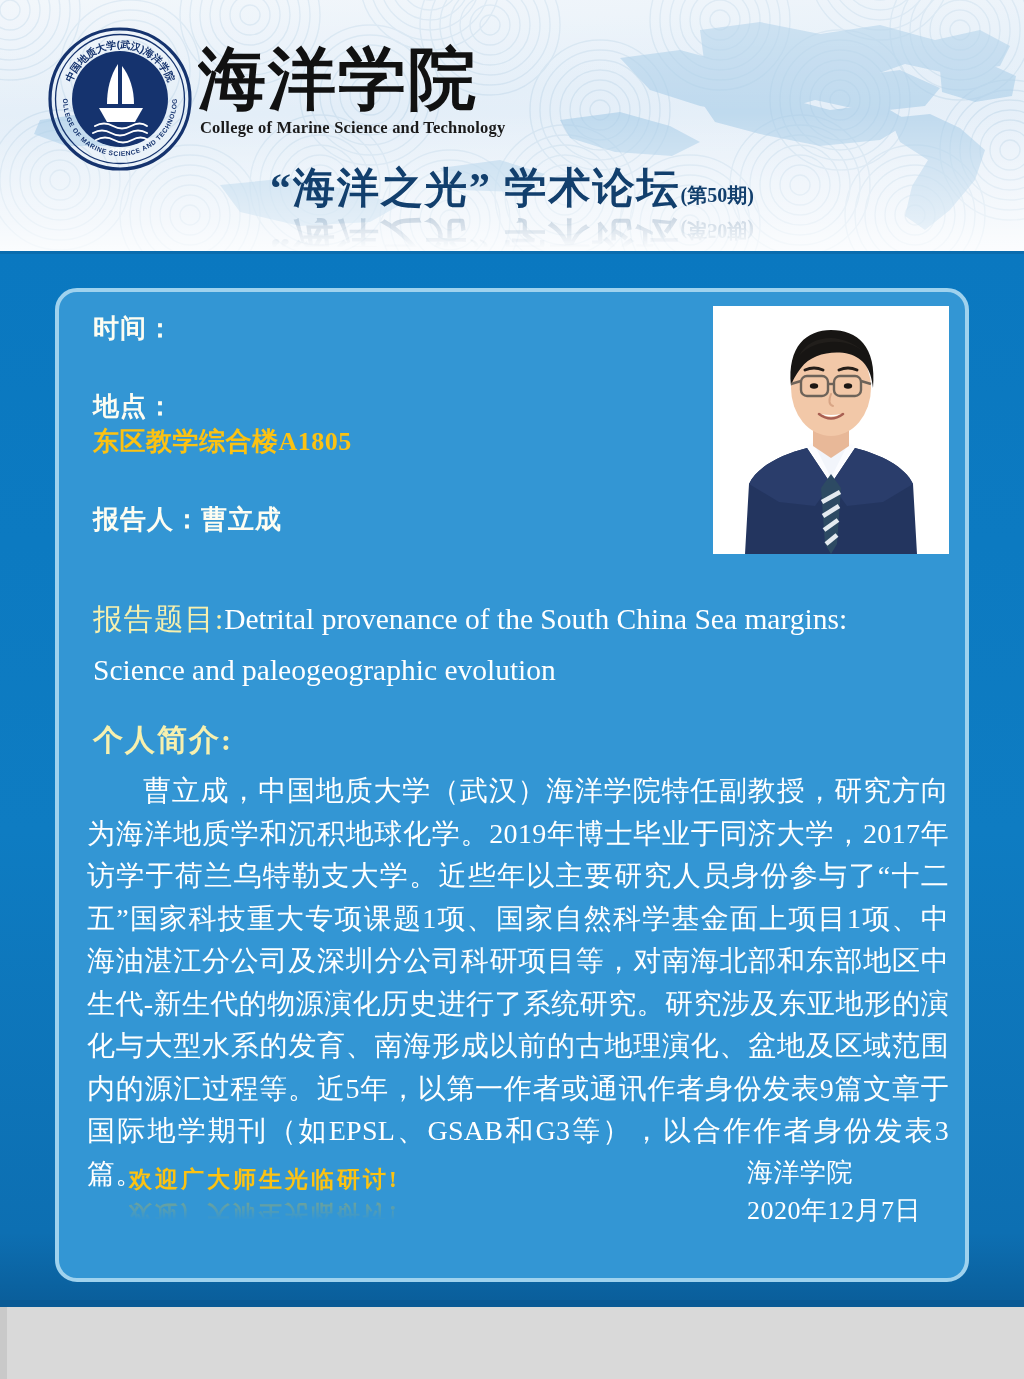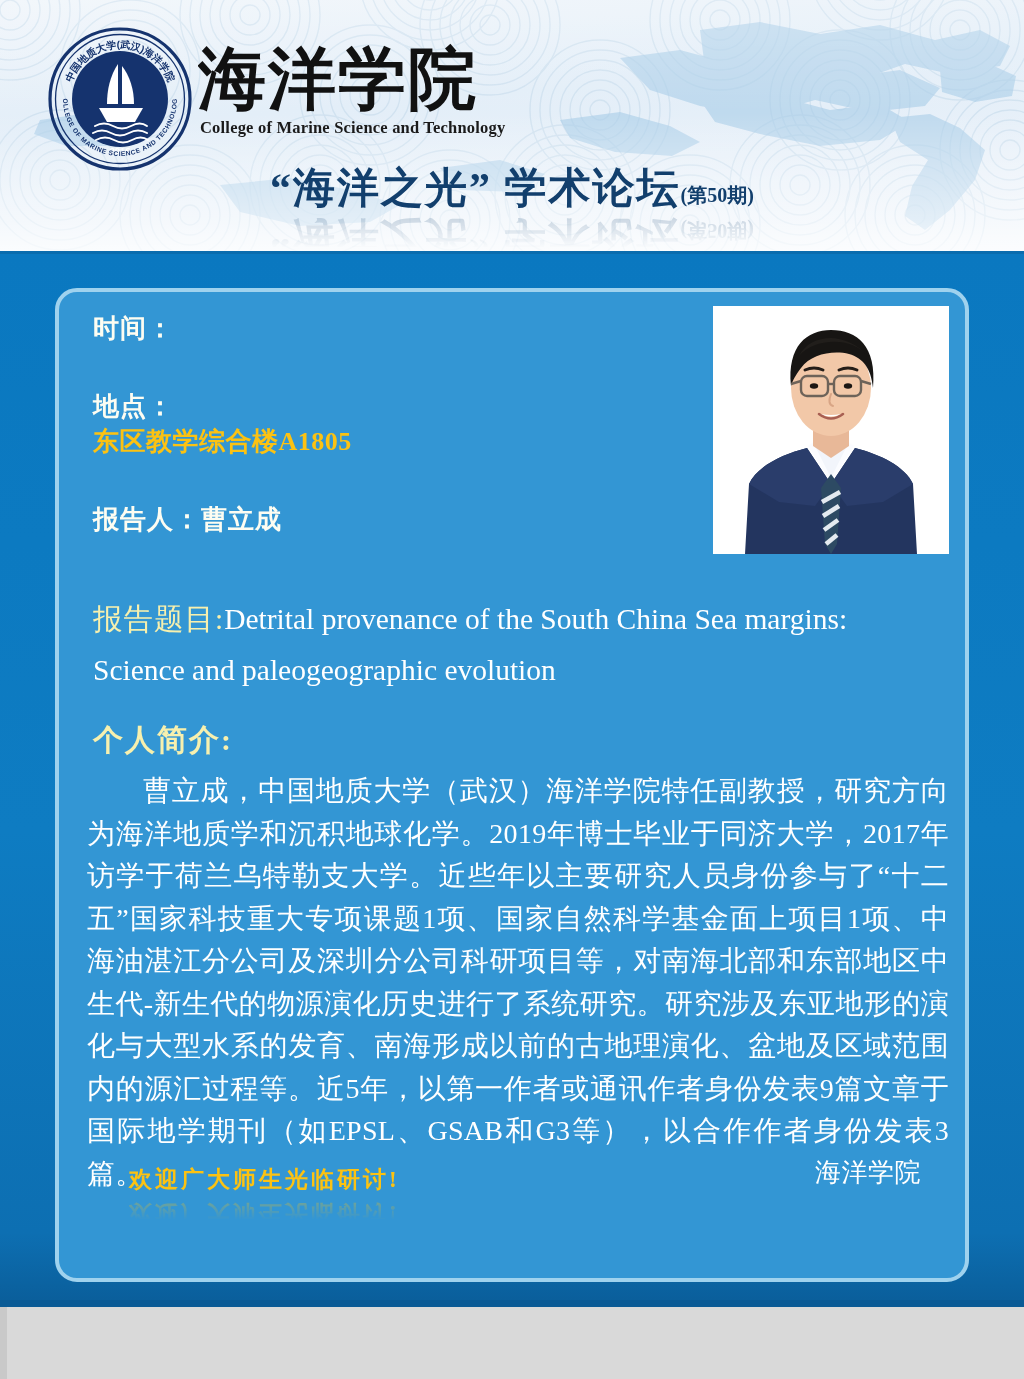--- a/index.html
+++ b/index.html
@@ -467,16 +467,17 @@
 
     <div class="welcome-box">
       <div class="welcome">欢迎广大师生光临研讨!</div>
     </div>
     <div class="welcome-refl" aria-hidden="true">
       <div class="welcome">欢迎广大师生光临研讨!</div>
     </div>
 
     <div class="signature">
       <div>海洋学院</div>
+      <div>2020年12月7日</div>
     </div>
 
   </div>
 </div>
 
 </body></html>

